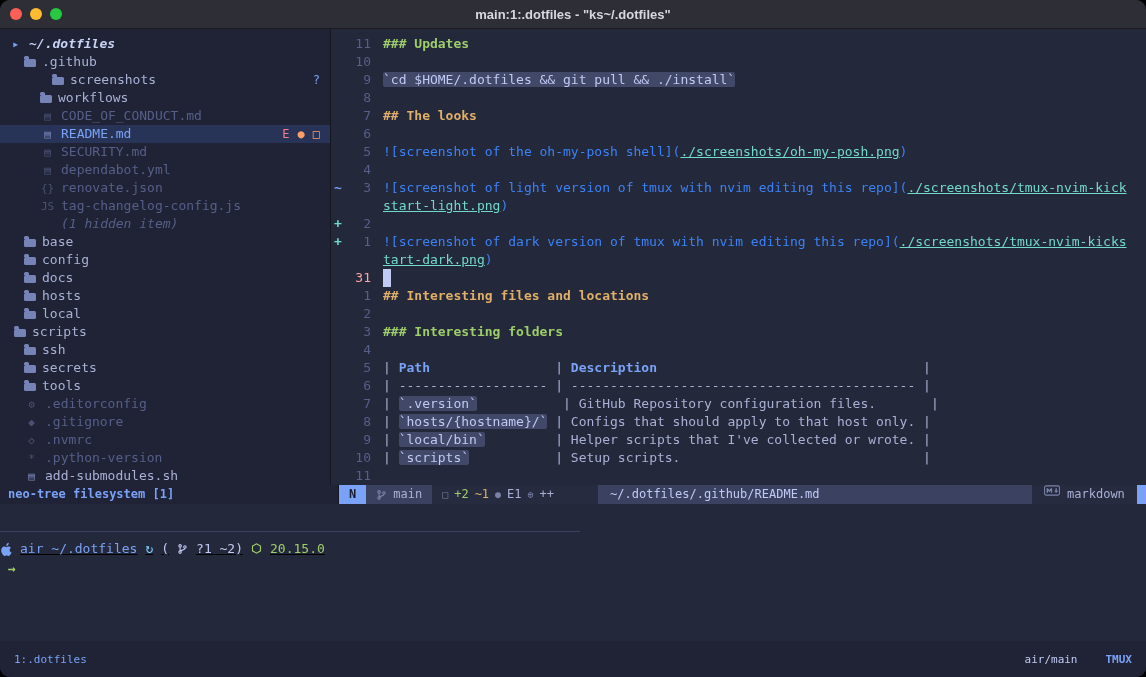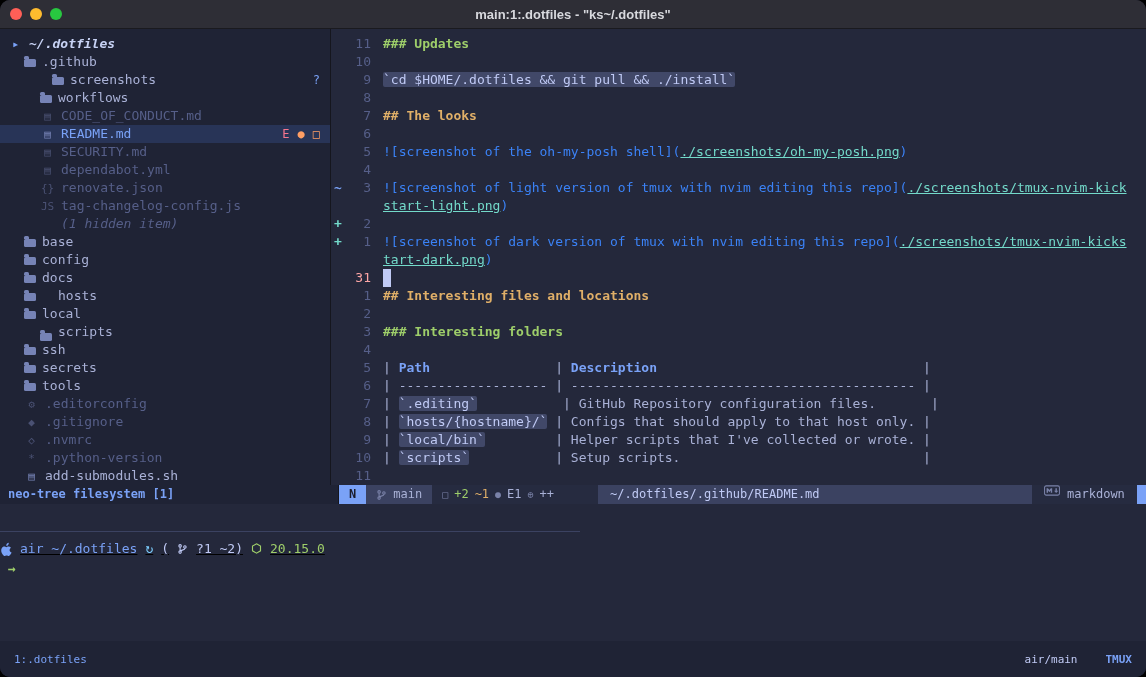--- a/index.html
+++ b/index.html
@@ -98,23 +98,23 @@
         <div class="titem dim" style="padding-left: 40px;"><span class="ic">▤</span><span class="lab">CODE_OF_CONDUCT.md</span></div>
         <div class="titem sel" style="padding-left: 40px;"><span class="ic">▤</span><span class="lab">README.md</span><span class="badges"><span style="color: rgb(247, 118, 142);">E</span><span style="color: rgb(255, 158, 100);">●</span><span style="color: rgb(255, 158, 100);">□</span></span></div>
         <div class="titem dim" style="padding-left: 40px;"><span class="ic">▤</span><span class="lab">SECURITY.md</span></div>
         <div class="titem dim" style="padding-left: 40px;"><span class="ic">▤</span><span class="lab">dependabot.yml</span></div>
         <div class="titem dim" style="padding-left: 40px;"><span class="ic">{}</span><span class="lab">renovate.json</span></div>
         <div class="titem dim" style="padding-left: 40px;"><span class="ic">JS</span><span class="lab">tag-changelog-config.js</span></div>
         <div class="titem hid" style="padding-left: 40px;"><span class="ic"></span><span class="lab">(1 hidden item)</span></div>
         <div class="titem" style="padding-left: 24px;"><span class="ic i-folder"></span><span class="lab">base</span></div>
         <div class="titem" style="padding-left: 24px;"><span class="ic i-folder"></span><span class="lab">config</span></div>
         <div class="titem" style="padding-left: 24px;"><span class="ic i-folder"></span><span class="lab">docs</span></div>
-        <div class="titem" style="padding-left: 24px; gap: 16px;"><span class="ic i-folder"></span><span class="lab">hosts</span></div>
+        <div class="titem" style="padding-left: 24px;"><span class="ic i-folder"></span><span class="lab">hosts</span></div>
         <div class="titem" style="padding-left: 24px;"><span class="ic i-folder"></span><span class="lab">local</span></div>
-        <div class="titem" style="padding-left: 40px; align-items: flex-end;"><span class="ic i-folder"></span><span class="lab">scripts</span></div>
+        <div class="titem" style="padding-left: 14px;"><span class="ic i-folder"></span><span class="lab">scripts</span></div>
         <div class="titem" style="padding-left: 24px;"><span class="ic i-folder"></span><span class="lab">ssh</span></div>
         <div class="titem" style="padding-left: 24px;"><span class="ic i-folder"></span><span class="lab">secrets</span></div>
         <div class="titem" style="padding-left: 24px;"><span class="ic i-folder"></span><span class="lab">tools</span></div>
         <div class="titem dim" style="padding-left: 24px;"><span class="ic">⚙</span><span class="lab">.editorconfig</span></div>
         <div class="titem dim" style="padding-left: 24px;"><span class="ic">◆</span><span class="lab">.gitignore</span></div>
         <div class="titem dim" style="padding-left: 24px;"><span class="ic">◇</span><span class="lab">.nvmrc</span></div>
         <div class="titem dim" style="padding-left: 24px;"><span class="ic">*</span><span class="lab">.python-version</span></div>
         <div class="titem" style="padding-left: 24px;"><span class="ic">▤</span><span class="lab">add-submodules.sh</span></div>
       </div>
     <div class="editor">
@@ -132,21 +132,21 @@
           <div class="eline"><span class="sign add">+</span><span class="num">2</span><span class="ltext"></span></div>
           <div class="eline"><span class="sign add">+</span><span class="num">1</span><span class="ltext"><span class="seg-txt">![screenshot of dark version of tmux with nvim editing this repo](</span><span class="seg-link">./screenshots/tmux-nvim-kicks</span></span></div>
           <div class="eline"><span class="sign"> </span><span class="num"></span><span class="ltext"><span class="seg-link">tart-dark.png</span><span class="seg-txt">)</span></span></div>
           <div class="eline"><span class="sign"> </span><span class="num cur">31</span><span class="ltext"><span class="seg-cursor"> </span></span></div>
           <div class="eline"><span class="sign"> </span><span class="num">1</span><span class="ltext"><span class="seg-h2">## Interesting files and locations</span></span></div>
           <div class="eline"><span class="sign"> </span><span class="num">2</span><span class="ltext"></span></div>
           <div class="eline"><span class="sign"> </span><span class="num">3</span><span class="ltext"><span class="seg-h3">### Interesting folders</span></span></div>
           <div class="eline"><span class="sign"> </span><span class="num">4</span><span class="ltext"></span></div>
           <div class="eline"><span class="sign"> </span><span class="num">5</span><span class="ltext"><span class="seg-tbl">| </span><span class="seg-th">Path</span><span class="seg-tbl">                | </span><span class="seg-th">Description</span><span class="seg-tbl">                                  |</span></span></div>
           <div class="eline"><span class="sign"> </span><span class="num">6</span><span class="ltext"><span class="seg-tbl">| ------------------- | -------------------------------------------- |</span></span></div>
-          <div class="eline"><span class="sign"> </span><span class="num">7</span><span class="ltext"><span class="seg-tbl">| </span><span class="seg-code">`.editing`</span><span class="seg-tbl">           | </span><span class="seg-tbl">GitHub Repository configuration files.       |</span></span></div>
+          <div class="eline"><span class="sign"> </span><span class="num">7</span><span class="ltext"><span class="seg-tbl">| </span><span class="seg-code">`.version`</span><span class="seg-tbl">           | </span><span class="seg-tbl">GitHub Repository configuration files.       |</span></span></div>
           <div class="eline"><span class="sign"> </span><span class="num">8</span><span class="ltext"><span class="seg-tbl">| </span><span class="seg-code">`hosts/{hostname}/`</span><span class="seg-tbl"> | </span><span class="seg-tbl">Configs that should apply to that host only. |</span></span></div>
           <div class="eline"><span class="sign"> </span><span class="num">9</span><span class="ltext"><span class="seg-tbl">| </span><span class="seg-code">`local/bin`</span><span class="seg-tbl">         | </span><span class="seg-tbl">Helper scripts that I've collected or wrote. |</span></span></div>
           <div class="eline"><span class="sign"> </span><span class="num">10</span><span class="ltext"><span class="seg-tbl">| </span><span class="seg-code">`scripts`</span><span class="seg-tbl">           | </span><span class="seg-tbl">Setup scripts.                               |</span></span></div>
           <div class="eline"><span class="sign"> </span><span class="num">11</span><span class="ltext"></span></div>
         </div>
     </div>
   </div>
 
   <div class="status-row">
     <div class="ntstatus">neo-tree filesystem [1]</div>

